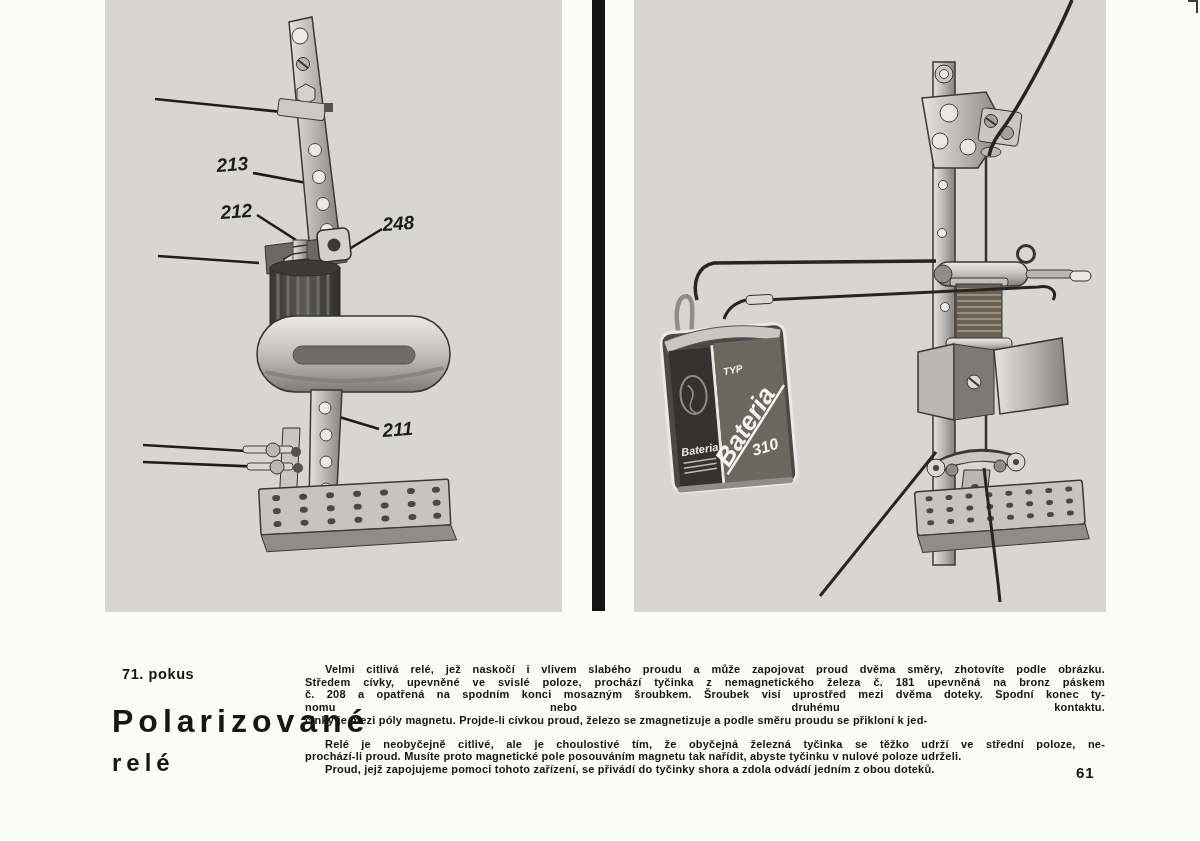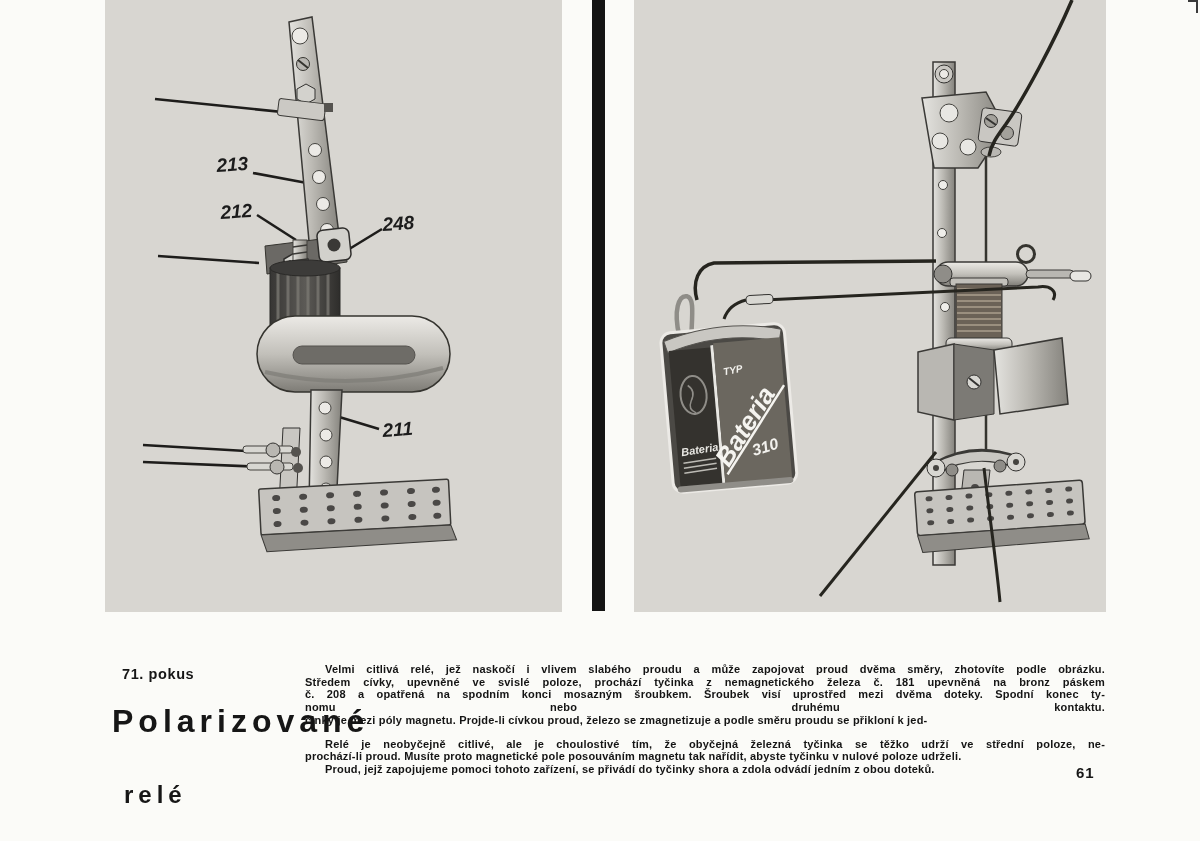--- a/index.html
+++ b/index.html
@@ -7,21 +7,21 @@
         font-family:"Liberation Sans",sans-serif;color:#161616;}
   .photo{position:absolute;top:0;height:612px;background:#d8d6d1;}
   .photo svg{display:block;}
   .photo-left{left:105px;width:457px;}
   .photo-right{left:634px;width:472px;}
   .divider{position:absolute;left:592px;top:0;width:13px;height:611px;background:#141414;}
   .corner-mark{position:absolute;left:1188px;top:0;width:8px;height:11px;
                border-right:2px solid #3a3a3a;border-top:2px solid #3a3a3a;}
   .exp-label{position:absolute;left:122px;top:666px;font-size:14.5px;font-weight:bold;letter-spacing:.6px;}
   .title-1{position:absolute;left:112px;top:703px;font-size:32px;font-weight:bold;letter-spacing:5px;}
-  .title-2{position:absolute;left:124px;top:749px;font-size:24px;font-weight:bold;letter-spacing:5px;margin-top:32px;}
+  .title-2{position:absolute;left:112px;top:749px;font-size:24px;font-weight:bold;letter-spacing:5px;}
   .bodytext{position:absolute;left:305px;top:663px;width:800px;
             font-size:11px;font-weight:bold;letter-spacing:.2px;color:#141414;}
   .para{margin:0 0 11px 0;}
   .para.tight{margin-bottom:0;}
   .para > div{line-height:12.7px;text-align:justify;text-align-last:justify;white-space:normal;}
   .para > div:first-child{text-indent:20px;}
   .para > div:last-child{text-align-last:auto;}
   .pagenum{position:absolute;left:1076px;top:764px;font-size:15px;font-weight:bold;letter-spacing:1px;}
   .figlabel{font-family:"Liberation Sans",sans-serif;font-style:italic;font-weight:bold;
             font-size:19px;fill:#1c1c1c;}

